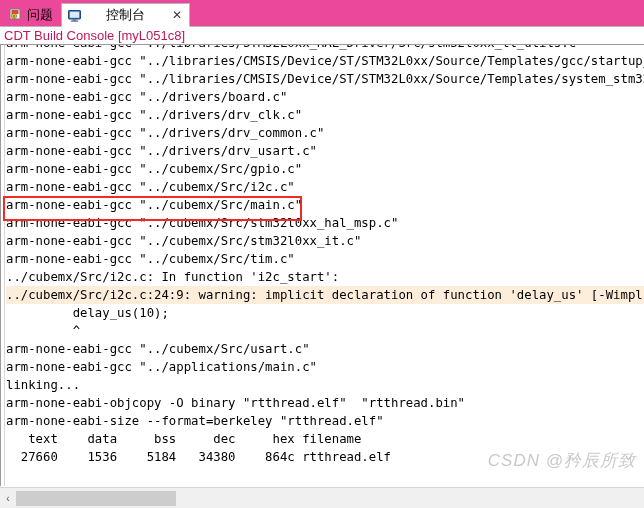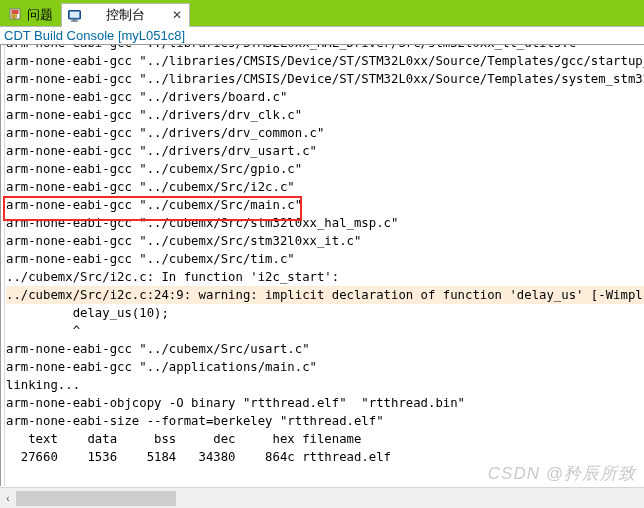--- a/index.html
+++ b/index.html
@@ -14,21 +14,21 @@
     font-family: "Liberation Sans", sans-serif;
     font-size: 12px;
     color: #000;
     position: relative;
   }
 
   
   .tabbar {
     position: relative;
     height: 27px;
-    background: #84cc16;
+    background: #ec4899;
     border-bottom: 1px solid #b6b6b6;
     display: flex;
     align-items: flex-end;
     padding-left: 2px;
     box-sizing: border-box;
   }
   .tab {
     display: flex;
     align-items: center;
     height: 24px;
@@ -63,21 +63,21 @@
   
   .ticon { width: 15px; height: 15px; display: inline-block; flex: 0 0 auto; }
 
   
   .console-title {
     height: 17px;
     line-height: 17px;
     font-size: 13px;
     padding-left: 4px;
     background: #ffffff;
-    color: #0369a1;
+    color: #be185d;
     white-space: nowrap;
     overflow: hidden;
   }
 
   
   .console-wrap {
     position: relative;
     height: 442px;
     background: #ffffff;
     border-top: 1px solid #9a9a9a;
@@ -114,21 +114,21 @@
     border: 2px solid #ee2b24;
     box-sizing: border-box;
     pointer-events: none;
     z-index: 5;
   }
 
   
   .watermark {
     position: absolute;
     right: 8px;
-    bottom: 23px;
+    bottom: 36px;
     font-family: "Liberation Sans", sans-serif;
     font-size: 17px;
     color: #c9c9c9;
     letter-spacing: 1px;
     white-space: nowrap;
     z-index: 8;
     font-style: italic;
   }
 
   

